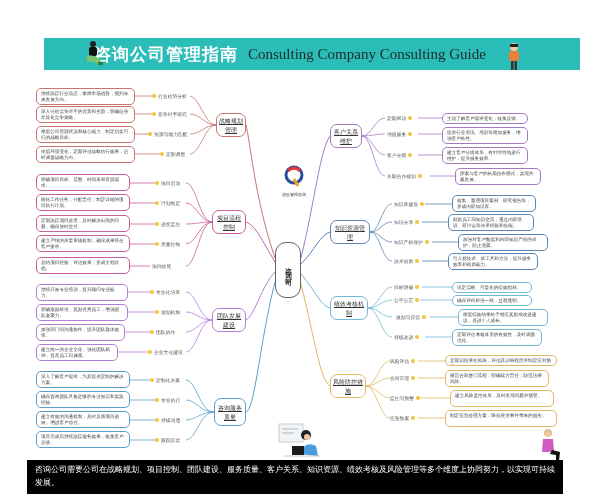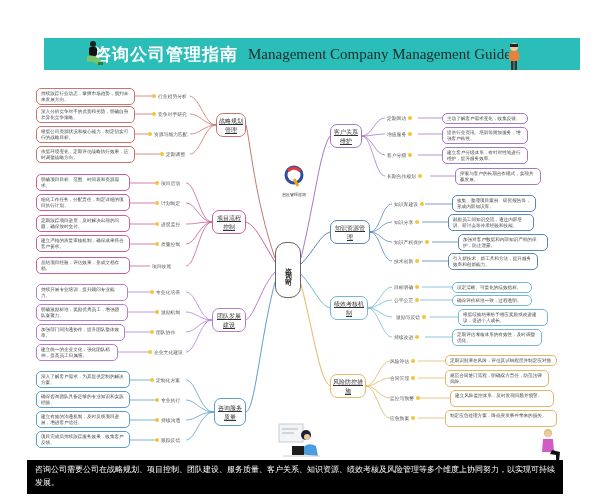--- a/index.html
+++ b/index.html
@@ -51,21 +51,21 @@
 <body>
 
 <div class="title-bar">
   <svg class="fig-left" viewBox="0 0 20 28">
     <circle cx="9" cy="4" r="3" fill="#222"></circle>
     <rect x="5" y="7" width="8" height="9" rx="2" fill="#111"></rect>
     <path d="M3 16 Q10 14 17 20 L15 25 Q8 20 3 22 Z" fill="#7cc46b"></path>
     <rect x="14" y="22" width="5" height="3" fill="#2f7d3c"></rect>
   </svg>
   <span class="title-zh">咨询公司管理指南</span>
-  <span class="title-en">Management Company Management Guide</span>
+  <span class="title-en">Consulting Company Consulting Guide</span>
   <svg class="fig-right" style="position:absolute;" viewBox="0 0 16 30">
     <circle cx="8" cy="5" r="4" fill="#f1c9a0"></circle>
     <rect x="4" y="2" width="8" height="3" fill="#222"></rect>
     <rect x="3" y="9" width="10" height="10" rx="2" fill="#e8823b"></rect>
     <rect x="5" y="19" width="2.5" height="9" fill="#333"></rect>
     <rect x="8.5" y="19" width="2.5" height="9" fill="#333"></rect>
   </svg>
 </div>
 
 <svg class="links" viewBox="0 0 600 498">

